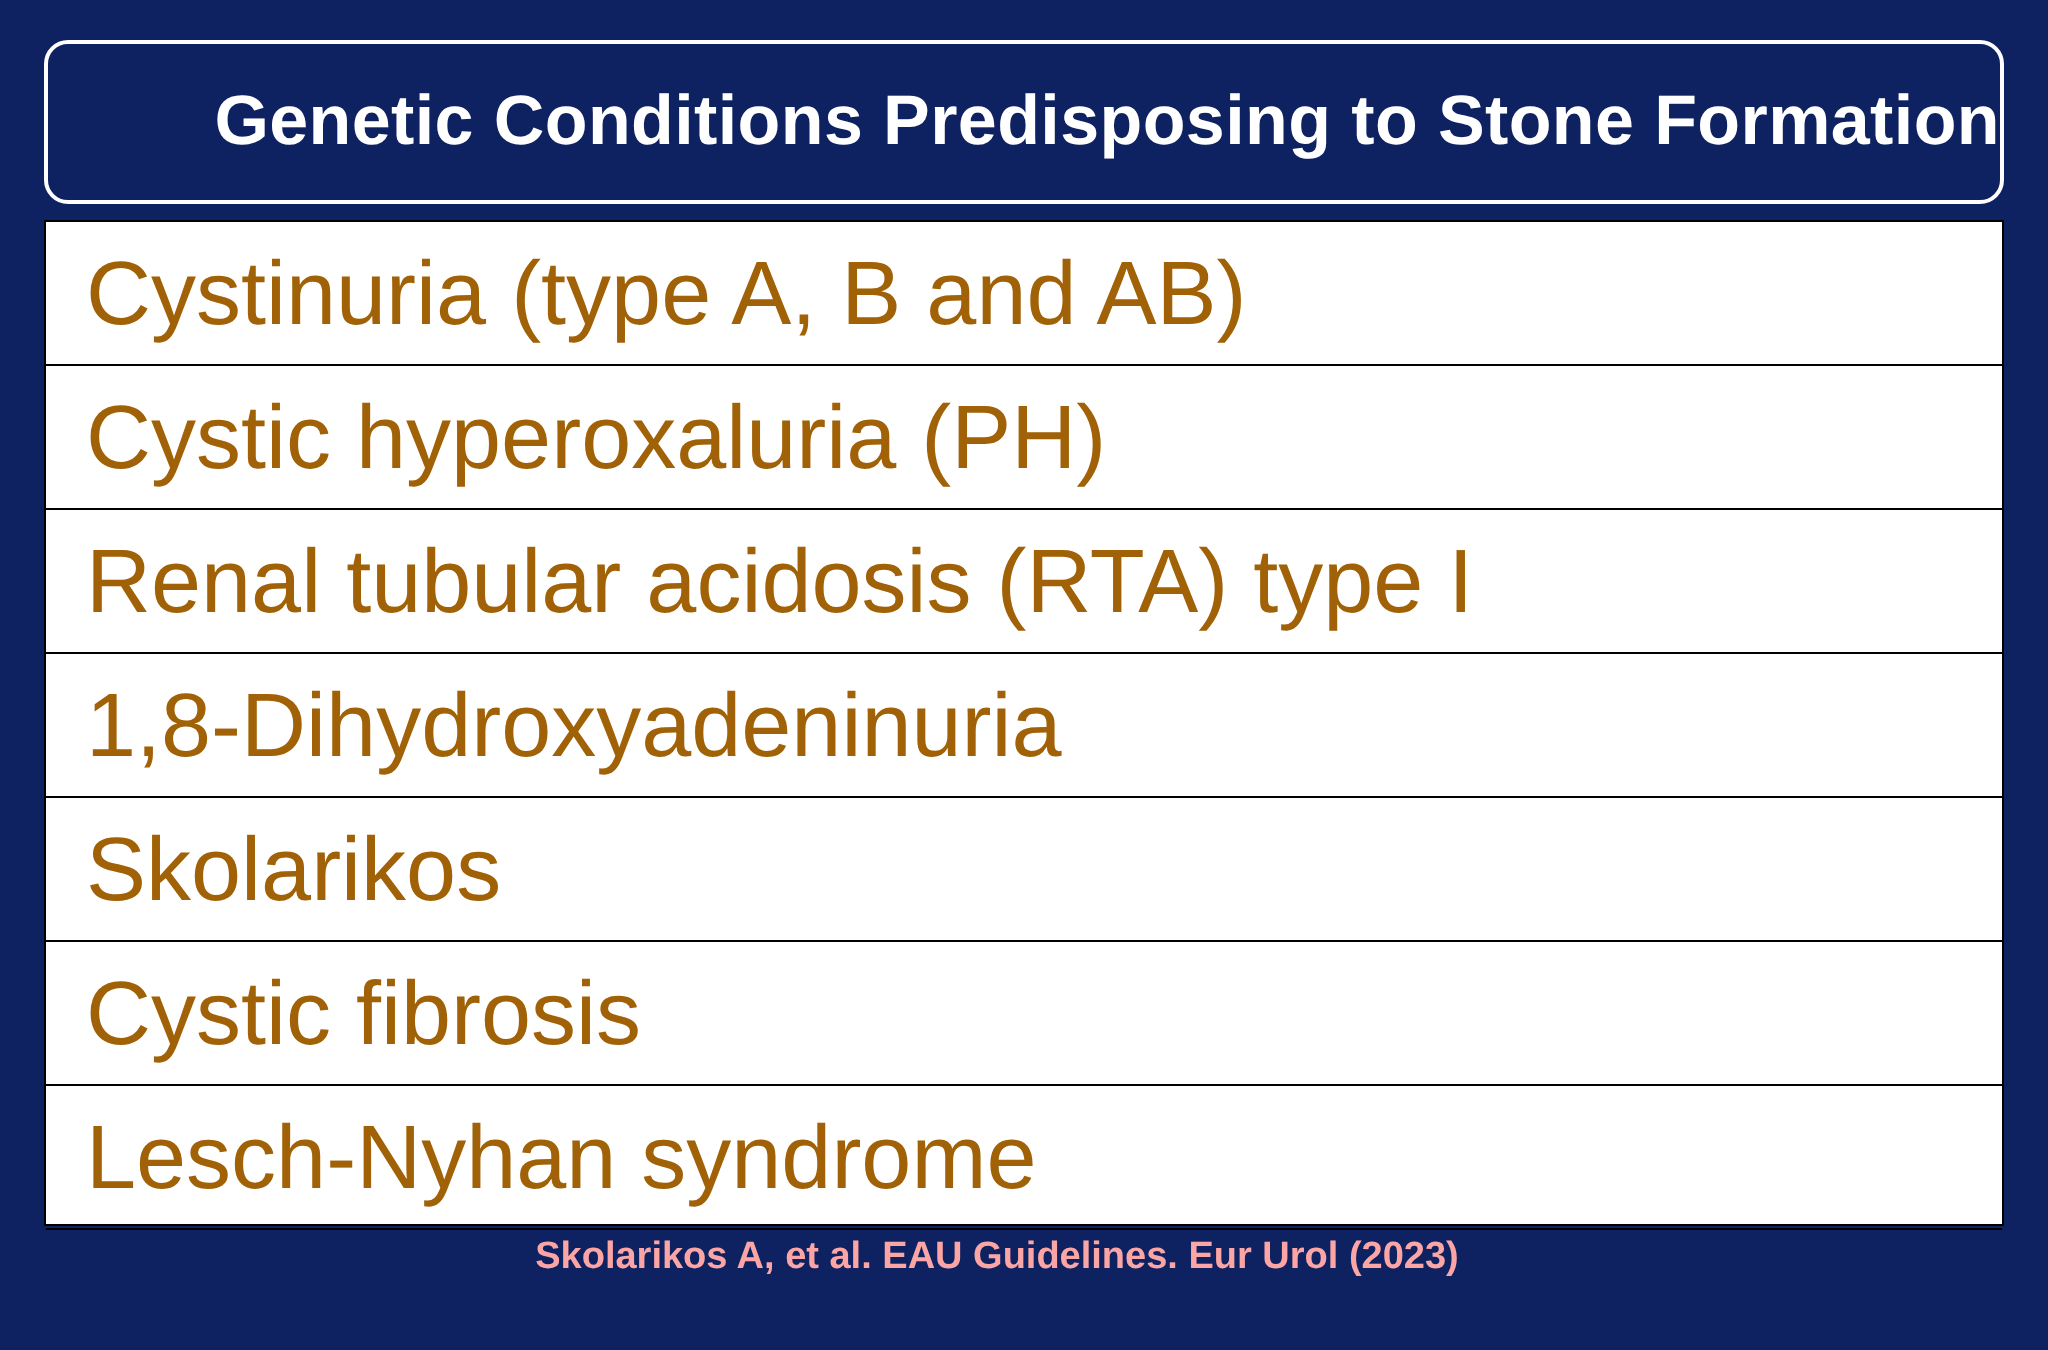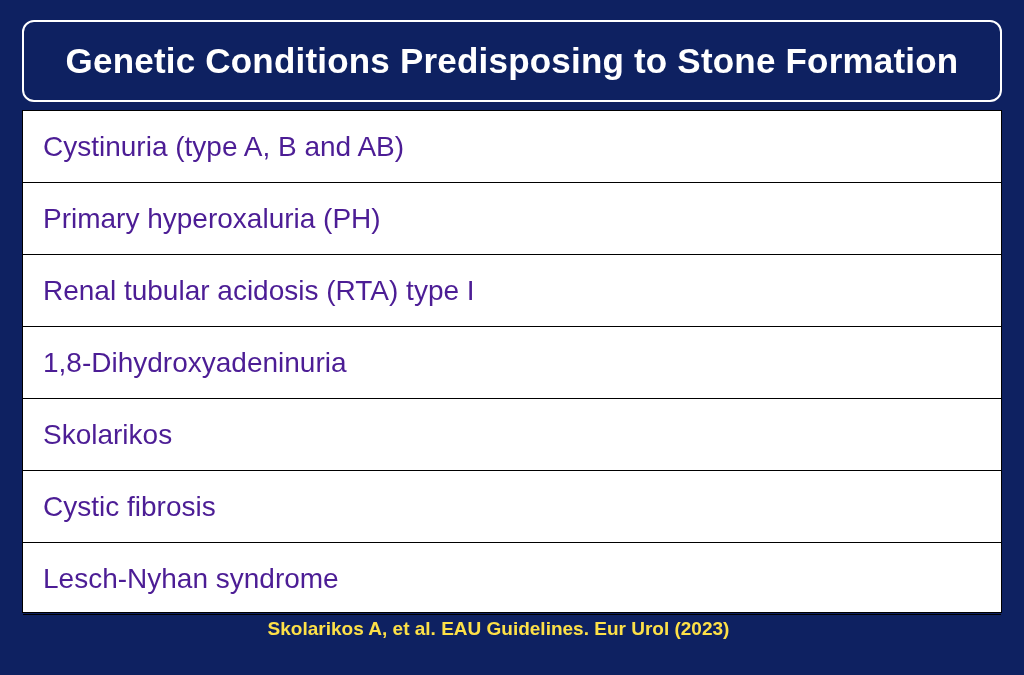--- a/index.html
+++ b/index.html
@@ -25,21 +25,21 @@
     left: 22px;
     top: 20px;
     width: 980px;
     height: 82px;
     box-sizing: border-box;
     border: 2px solid #ffffff;
     border-radius: 12px;
     background: #0e2161;
     display: flex;
     align-items: center;
-    justify-content: center;
+    justify-content: flex-end;
   }
   .title-text {
     color: #ffffff;
     font-size: 35px;
     font-weight: bold;
     letter-spacing: 0.2px;
     line-height: 1.1;
     text-align: center;
     white-space: nowrap;
   }
@@ -56,62 +56,62 @@
   .table {
     width: 100%;
     height: 100%;
     border-collapse: collapse;
     table-layout: fixed;
   }
   .table td {
     border-bottom: 1px solid #000000;
     padding: 0 0 0 20px;
     vertical-align: middle;
-    font-size: 28px;
-    color: #4c1d95;
+    font-size: 45px;
+    color: #a16207;
     height: 71px;
     font-family: "Liberation Sans", sans-serif;
     line-height: 1.05;
     white-space: nowrap;
   }
   .table tr:last-child td {
     border-bottom: none;
   }
   .row-spacer td {
     height: 8px;
     padding: 0;
   }
   .footer {
     position: absolute;
     left: 0;
     top: 618px;
     width: 997px;
     text-align: center;
-    color: #fde047;
+    color: #fca5a5;
     font-size: 19px;
     font-weight: bold;
   }
 </style>
 </head>
 <body>
 
 <div class="slide">
 
   <div class="title-box">
     <div class="title-text">Genetic Conditions Predisposing to Stone Formation</div>
   </div>
 
   <div class="table-wrap">
     <table class="table">
       <tbody>
         <tr>
           <td>Cystinuria (type A, B and AB)</td>
         </tr>
         <tr>
-          <td>Primary hyperoxaluria (PH)</td>
+          <td>Cystic hyperoxaluria (PH)</td>
         </tr>
         <tr>
           <td>Renal tubular acidosis (RTA) type I</td>
         </tr>
         <tr>
           <td>1,8-Dihydroxyadeninuria</td>
         </tr>
         <tr>
           <td>Skolarikos</td>
         </tr>

